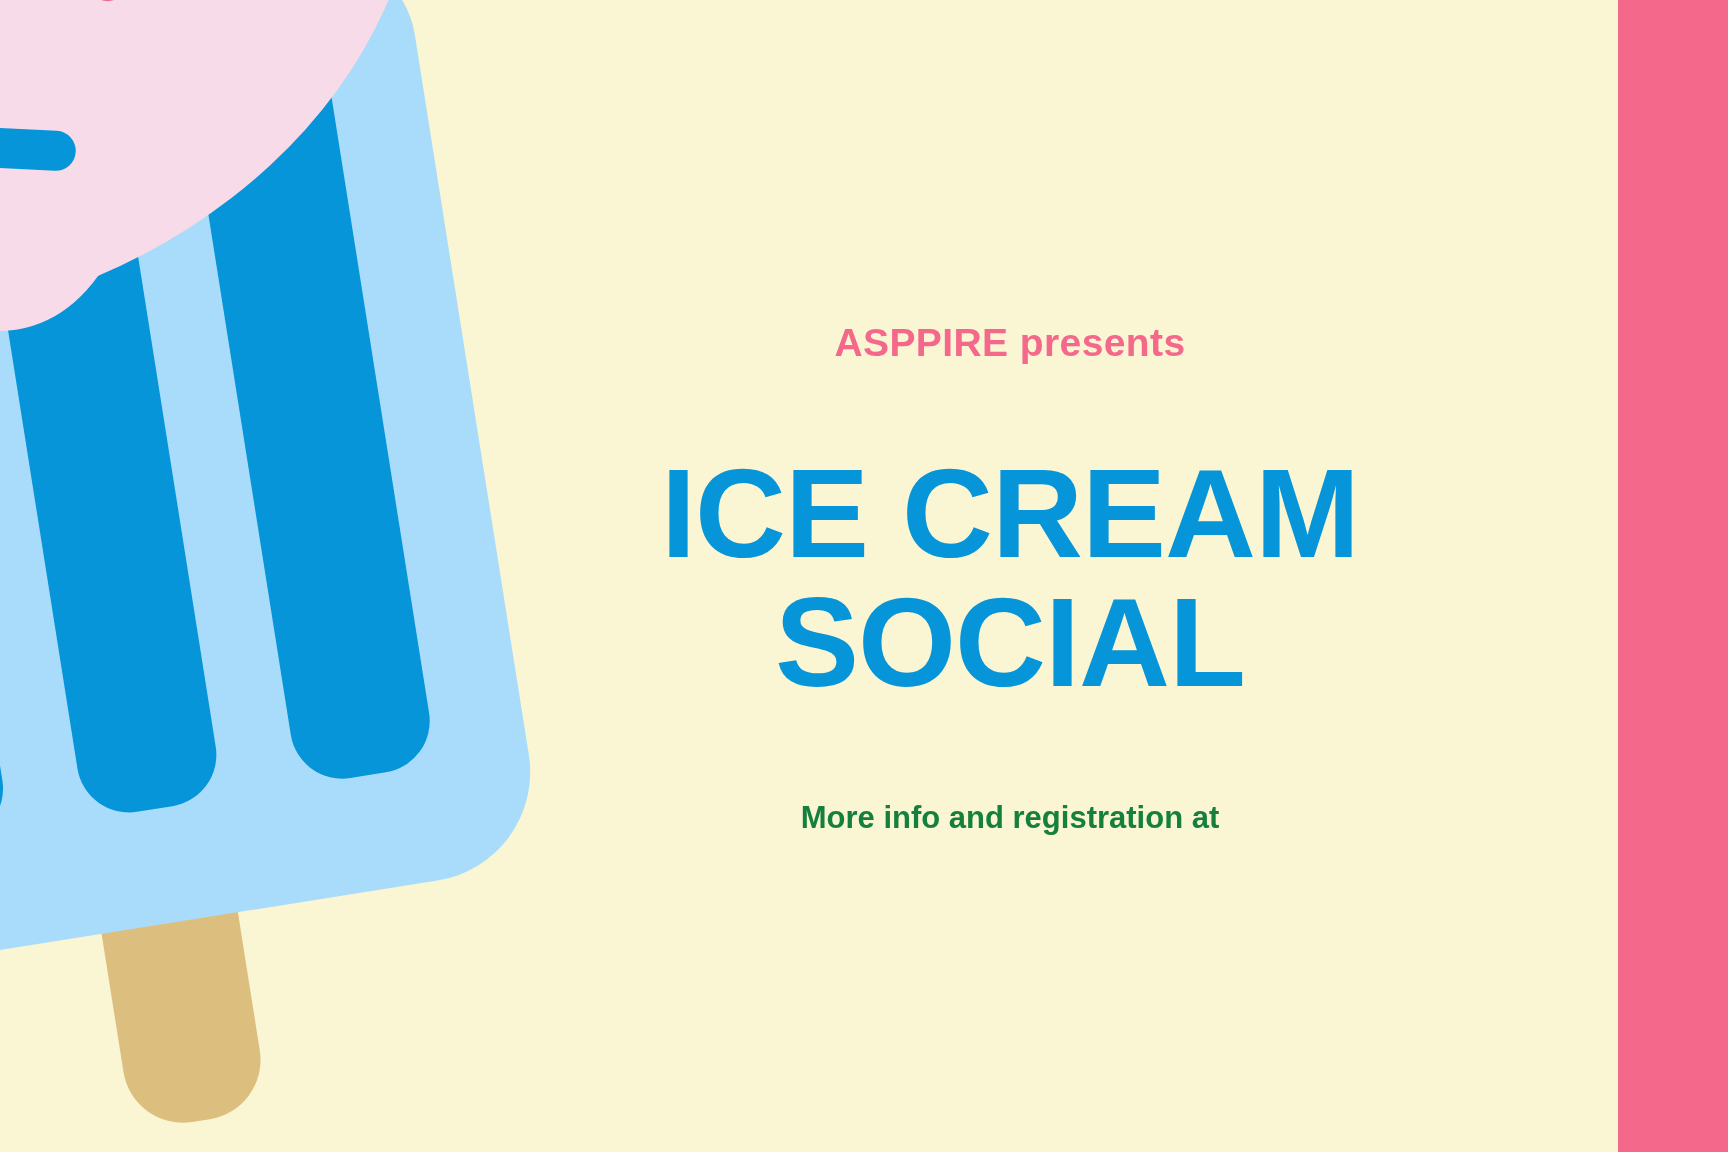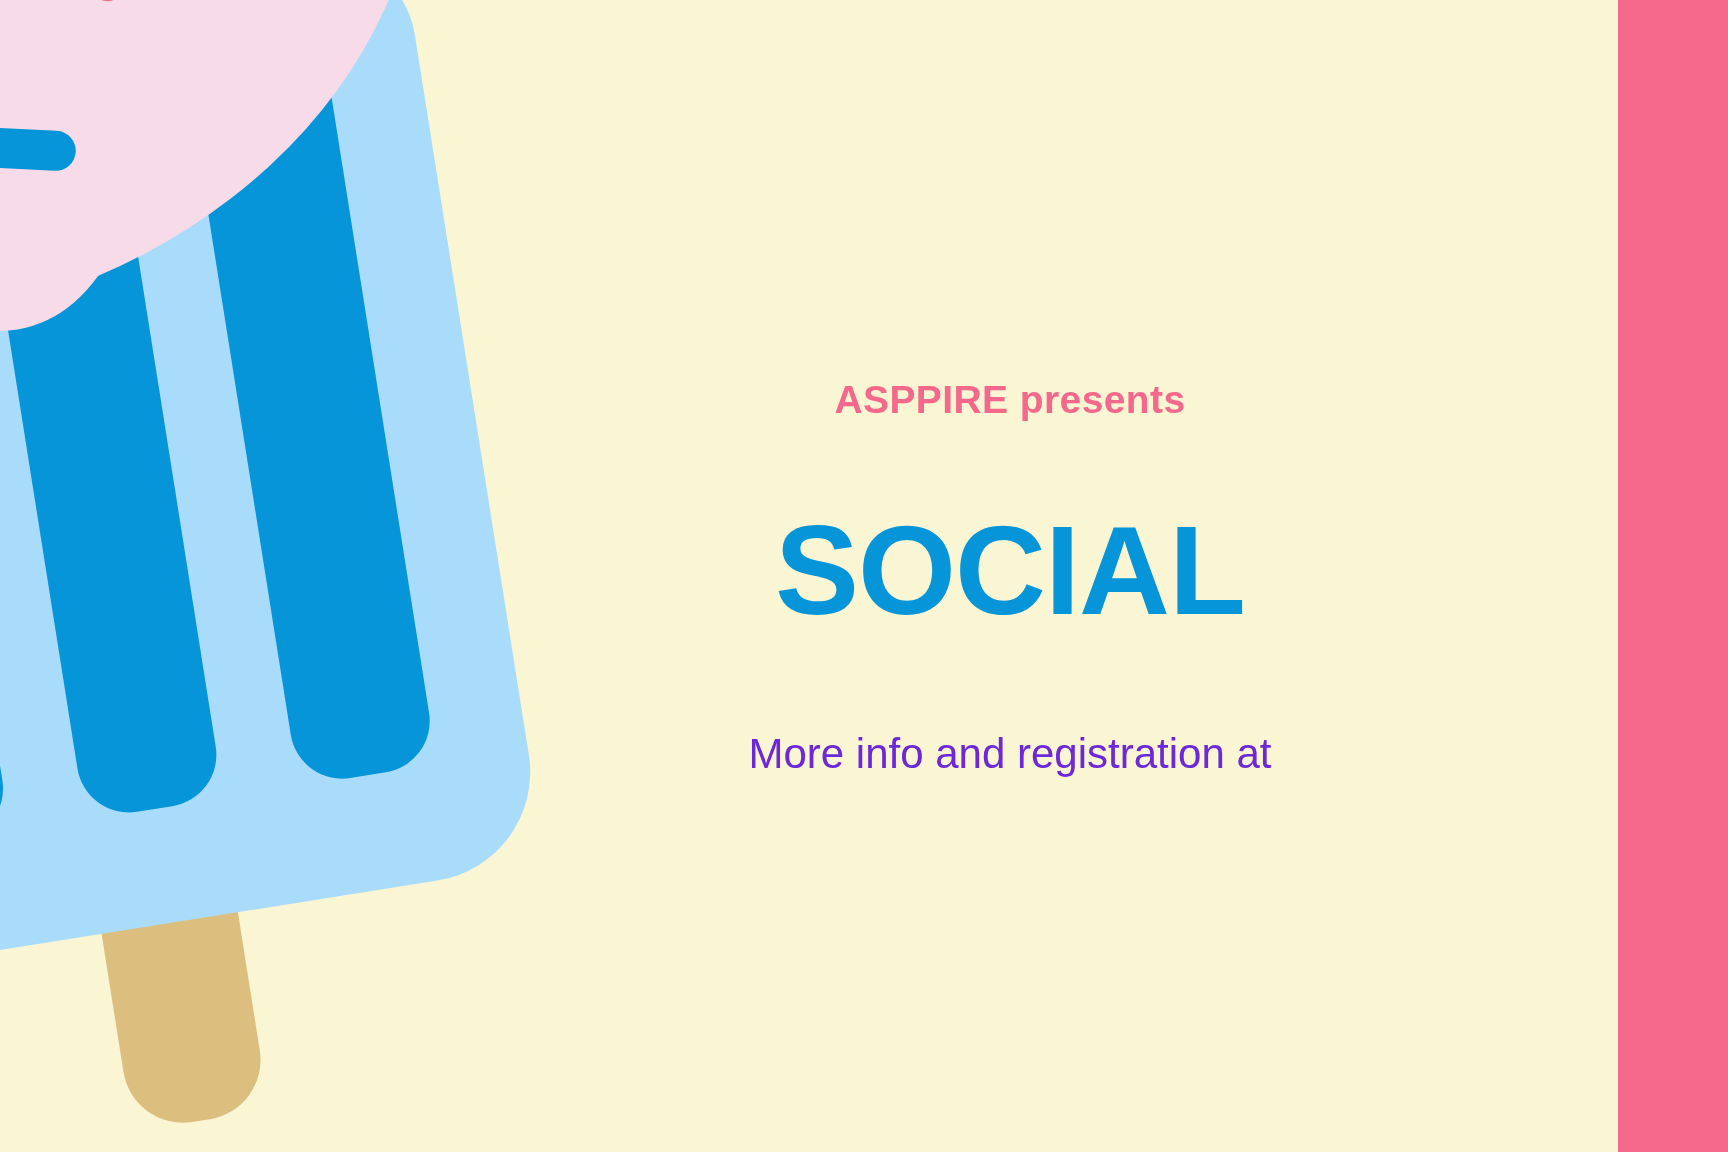--- a/index.html
+++ b/index.html
@@ -123,23 +123,23 @@
     color: #0595d8;
     font-size: 126px;
     font-weight: bold;
     line-height: 1.02;
     letter-spacing: -1px;
     margin: 0;
     text-transform: uppercase;
   }
   .title .line { display: block; }
   .subtitle {
-    color: #6d28d9;
-    font-size: 42px;
-    font-weight: normal;
+    color: #15803d;
+    font-size: 31px;
+    font-weight: bold;
     line-height: 1.32;
     margin: 90px 0 0 0;
   }
   .subtitle .line { display: block; }
 </style>
 </head>
 <body>
 
 <div id="poster">
 
@@ -161,20 +161,21 @@
     <div class="sprinkle" style="left:296px; top:552px; width:112px; height:40px; background:#0595d8; transform:rotate(12deg);"></div>
   </div>
 
   <div class="right-bar"></div>
 
   <div class="text-block">
 
     <div class="kicker">ASPPIRE presents</div>
 
     <h1 class="title">
+      <span class="line">ICE CREAM</span>
       <span class="line">SOCIAL</span>
     </h1>
 
     <div class="subtitle">
       <span class="line">More info and registration at</span>
     </div>
 
   </div>
 
 </div>

